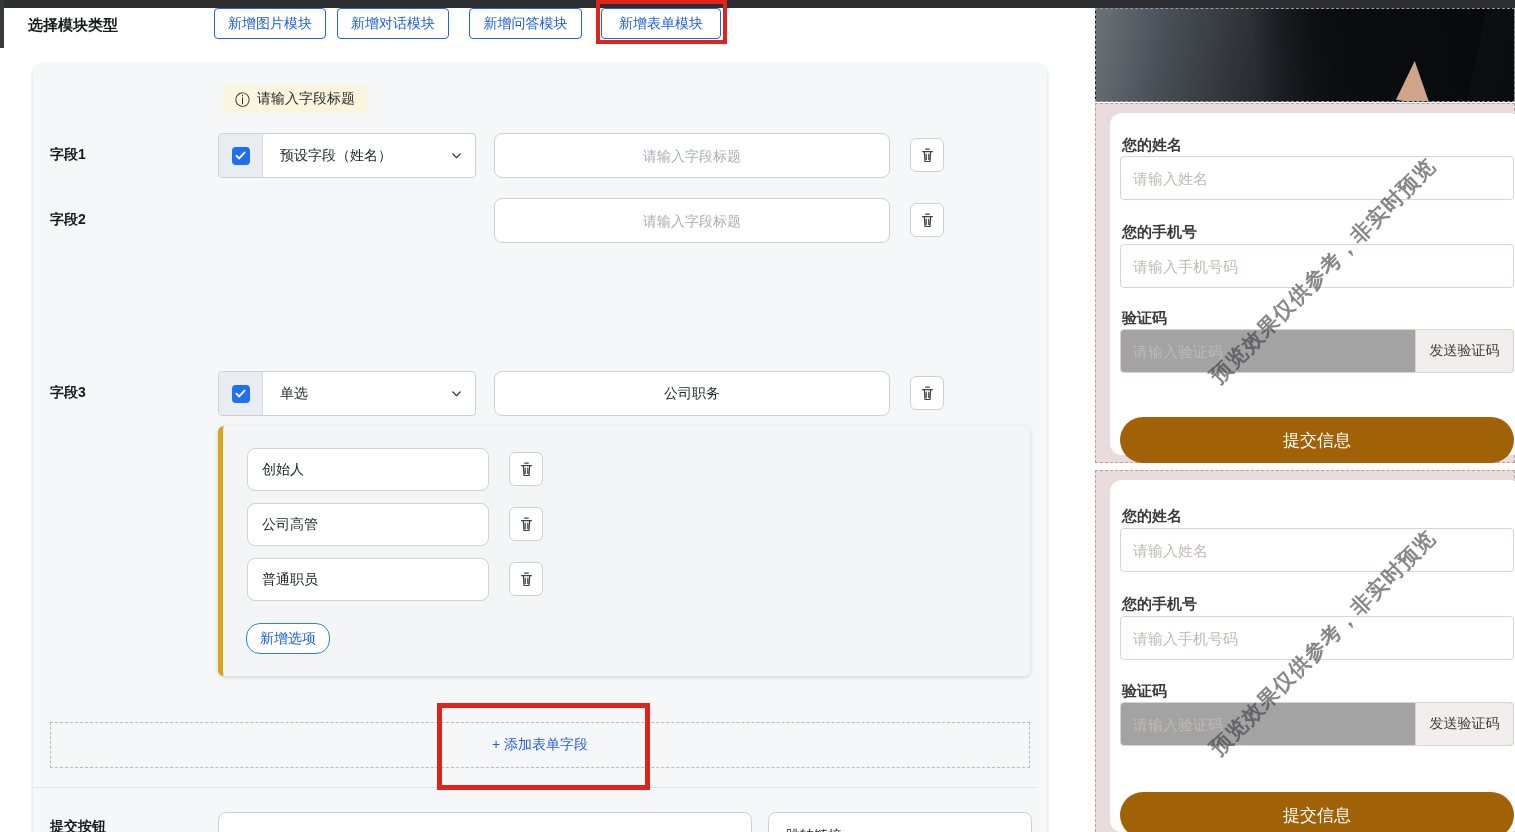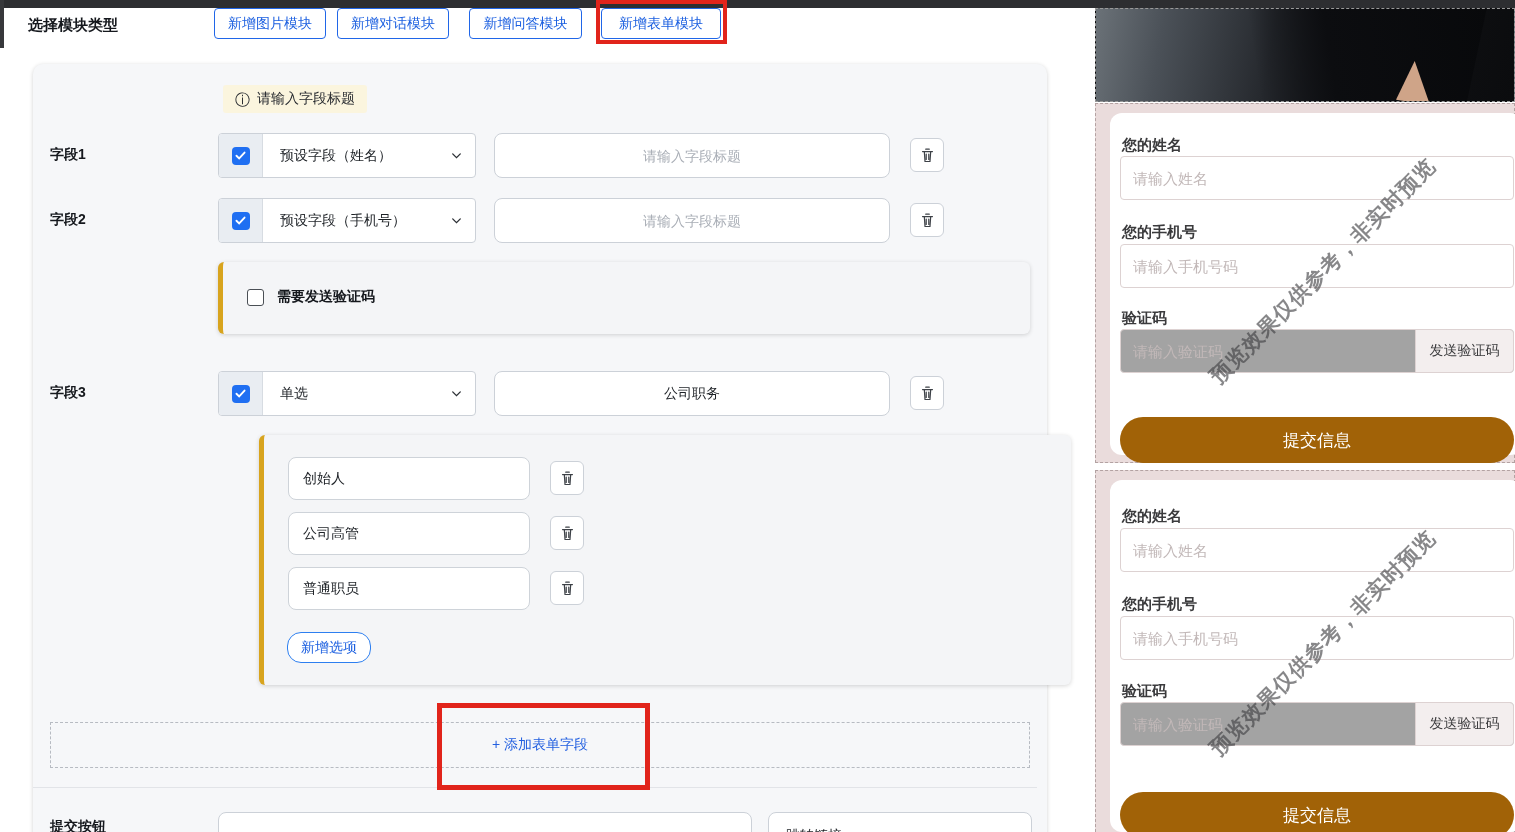--- a/index.html
+++ b/index.html
@@ -129,48 +129,27 @@
       </div>
     </div>
     <input class="txt-input" style="left: 461px; top: 69px; width: 396px;" placeholder="请输入字段标题">
     <button class="trash-btn" style="left:877px; top:74px;">
       <svg viewBox="0 0 24 24" width="17" height="17">
           <path d="M9.5 3h5M5 6.5h14M7.5 6.5l1 14h7l1-14M10.2 10v7.5M13.8 10v7.5" stroke="#3d4147" stroke-width="1.7" fill="none" stroke-linecap="round"></path>
         </svg>
     </button>
 
     <div class="f-label" style="top:147px;">字段2</div>
-    <div class="ctl-group" style="top:134px;">
-      <div class="cb-cell">
-        <span class="cbox checked">
-          <svg viewBox="0 0 24 24" width="13" height="13">
-              <path d="M4.5 12.5l5 5 10-11" stroke="#fff" stroke-width="3.4" fill="none" stroke-linecap="round"></path>
-            </svg>
-        </span>
-      </div>
-      <div class="sel">
-        <span class="sel-text">预设字段（手机号）</span>
-        <svg viewBox="0 0 24 24" width="13" height="13">
-            <path d="M5 9l7 7 7-7" stroke="#2b2f34" stroke-width="2.4" fill="none" stroke-linecap="round"></path>
-          </svg>
-      </div>
-    </div>
     <input class="txt-input" style="left: 461px; top: 134px; width: 396px;" placeholder="请输入字段标题">
     <button class="trash-btn" style="left:877px; top:139px;">
       <svg viewBox="0 0 24 24" width="17" height="17">
           <path d="M9.5 3h5M5 6.5h14M7.5 6.5l1 14h7l1-14M10.2 10v7.5M13.8 10v7.5" stroke="#3d4147" stroke-width="1.7" fill="none" stroke-linecap="round"></path>
         </svg>
     </button>
 
-    <div class="subpanel" style="top:198px; height:72px;">
-      <div class="sms-row">
-        <span class="cbox unchecked"></span>
-        <span class="sms-label">需要发送验证码</span>
-      </div>
-    </div>
 
     <div class="f-label" style="top:320px;">字段3</div>
     <div class="ctl-group" style="top:307px;">
       <div class="cb-cell">
         <span class="cbox checked">
           <svg viewBox="0 0 24 24" width="13" height="13">
               <path d="M4.5 12.5l5 5 10-11" stroke="#fff" stroke-width="3.4" fill="none" stroke-linecap="round"></path>
             </svg>
         </span>
       </div>
@@ -181,21 +160,21 @@
           </svg>
       </div>
     </div>
     <input class="txt-input" style="left: 461px; top: 307px; width: 396px;" value="公司职务">
     <button class="trash-btn" style="left:877px; top:312px;">
       <svg viewBox="0 0 24 24" width="17" height="17">
           <path d="M9.5 3h5M5 6.5h14M7.5 6.5l1 14h7l1-14M10.2 10v7.5M13.8 10v7.5" stroke="#3d4147" stroke-width="1.7" fill="none" stroke-linecap="round"></path>
         </svg>
     </button>
 
-    <div class="subpanel" style="top:371px; height:250px;margin-left:41px;">
+    <div class="subpanel" style="top:362px; height:250px;">
       <input class="opt-input" style="top: 22px;" value="创始人">
       <button class="trash-btn" style="left:286px; top:26px;">
         <svg viewBox="0 0 24 24" width="17" height="17">
             <path d="M9.5 3h5M5 6.5h14M7.5 6.5l1 14h7l1-14M10.2 10v7.5M13.8 10v7.5" stroke="#3d4147" stroke-width="1.7" fill="none" stroke-linecap="round"></path>
           </svg>
       </button>
       <input class="opt-input" style="top: 77px;" value="公司高管">
       <button class="trash-btn" style="left:286px; top:81px;">
         <svg viewBox="0 0 24 24" width="17" height="17">
             <path d="M9.5 3h5M5 6.5h14M7.5 6.5l1 14h7l1-14M10.2 10v7.5M13.8 10v7.5" stroke="#3d4147" stroke-width="1.7" fill="none" stroke-linecap="round"></path>

